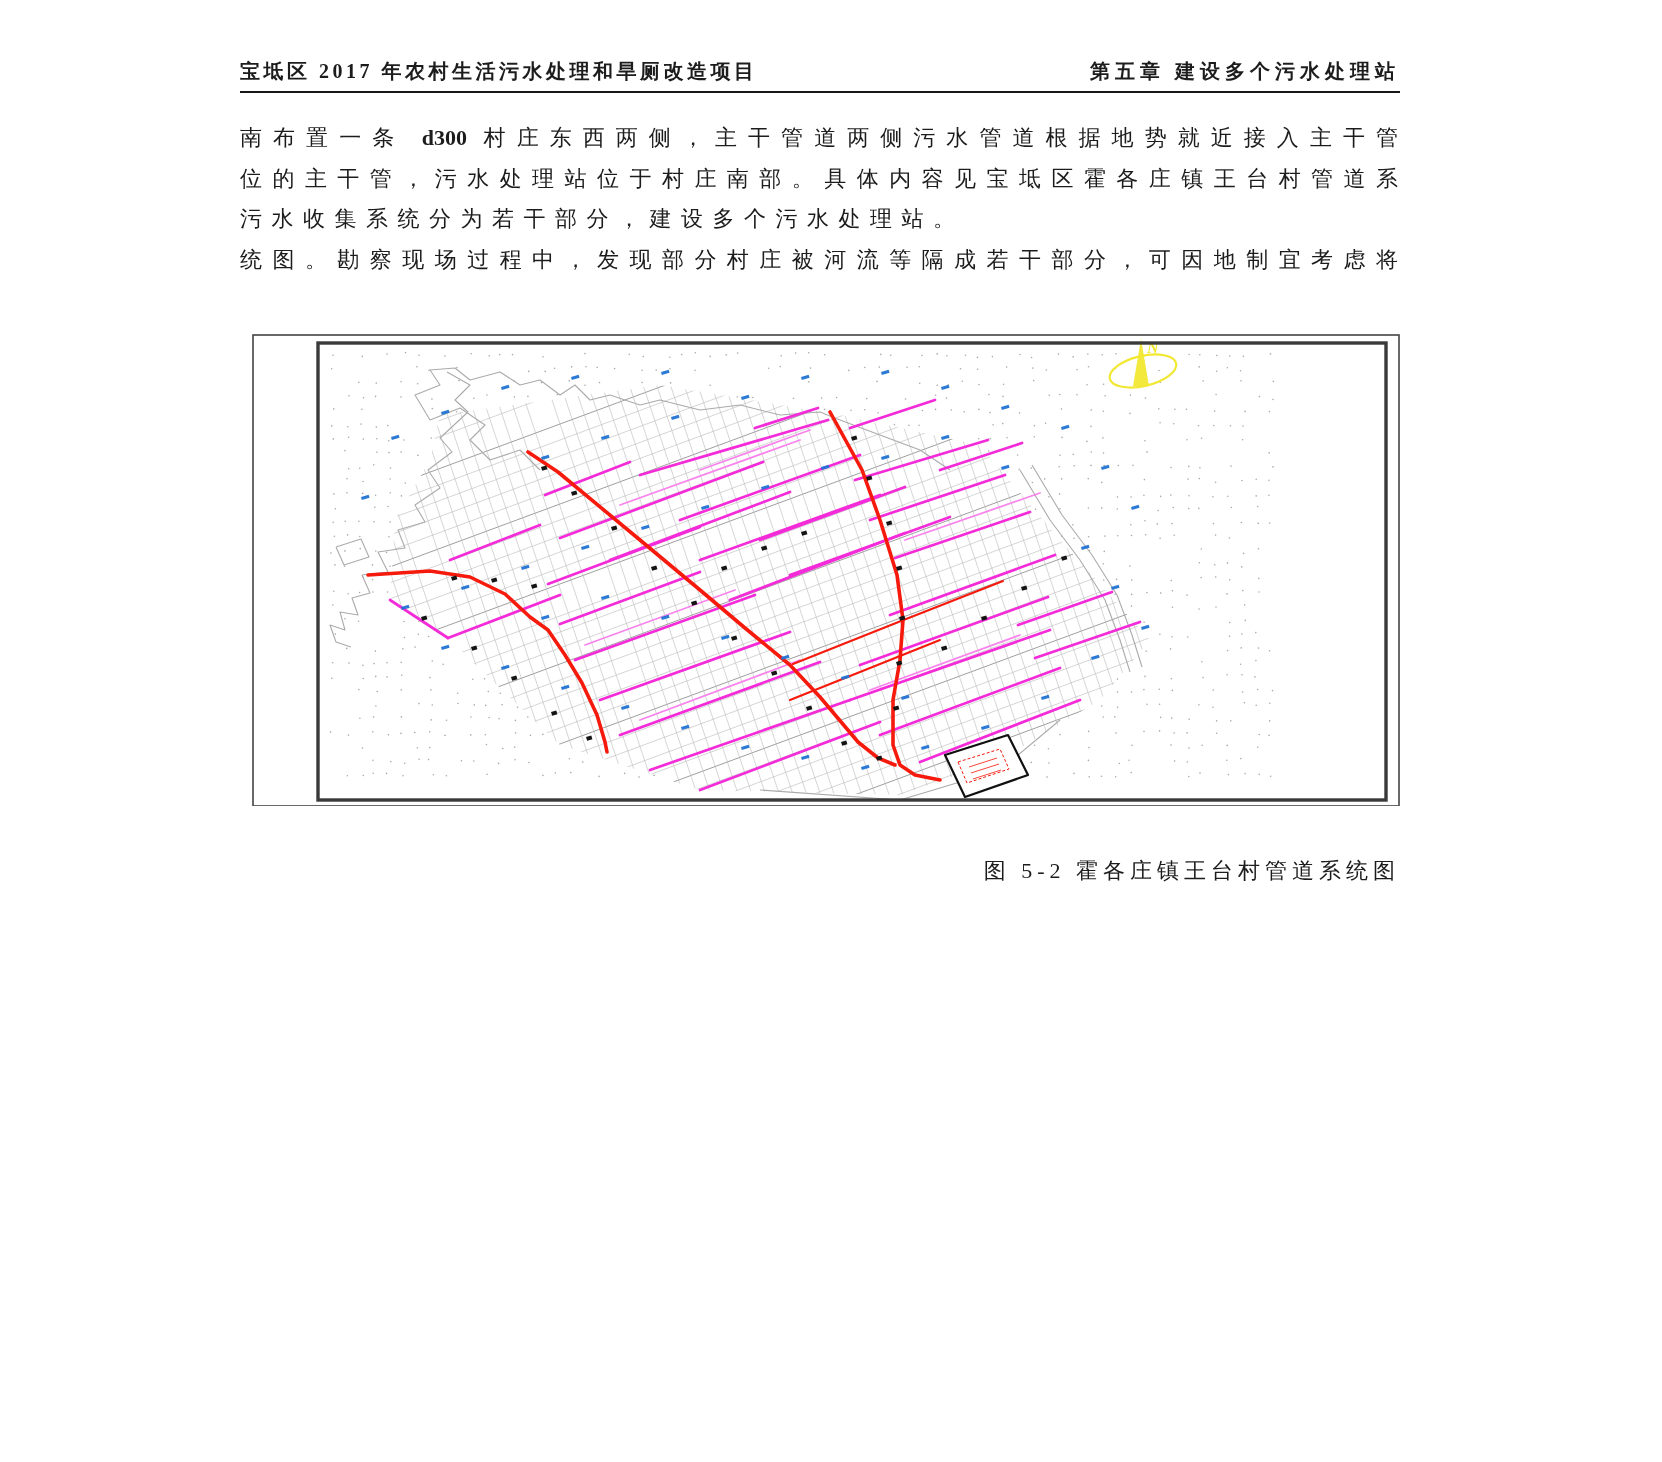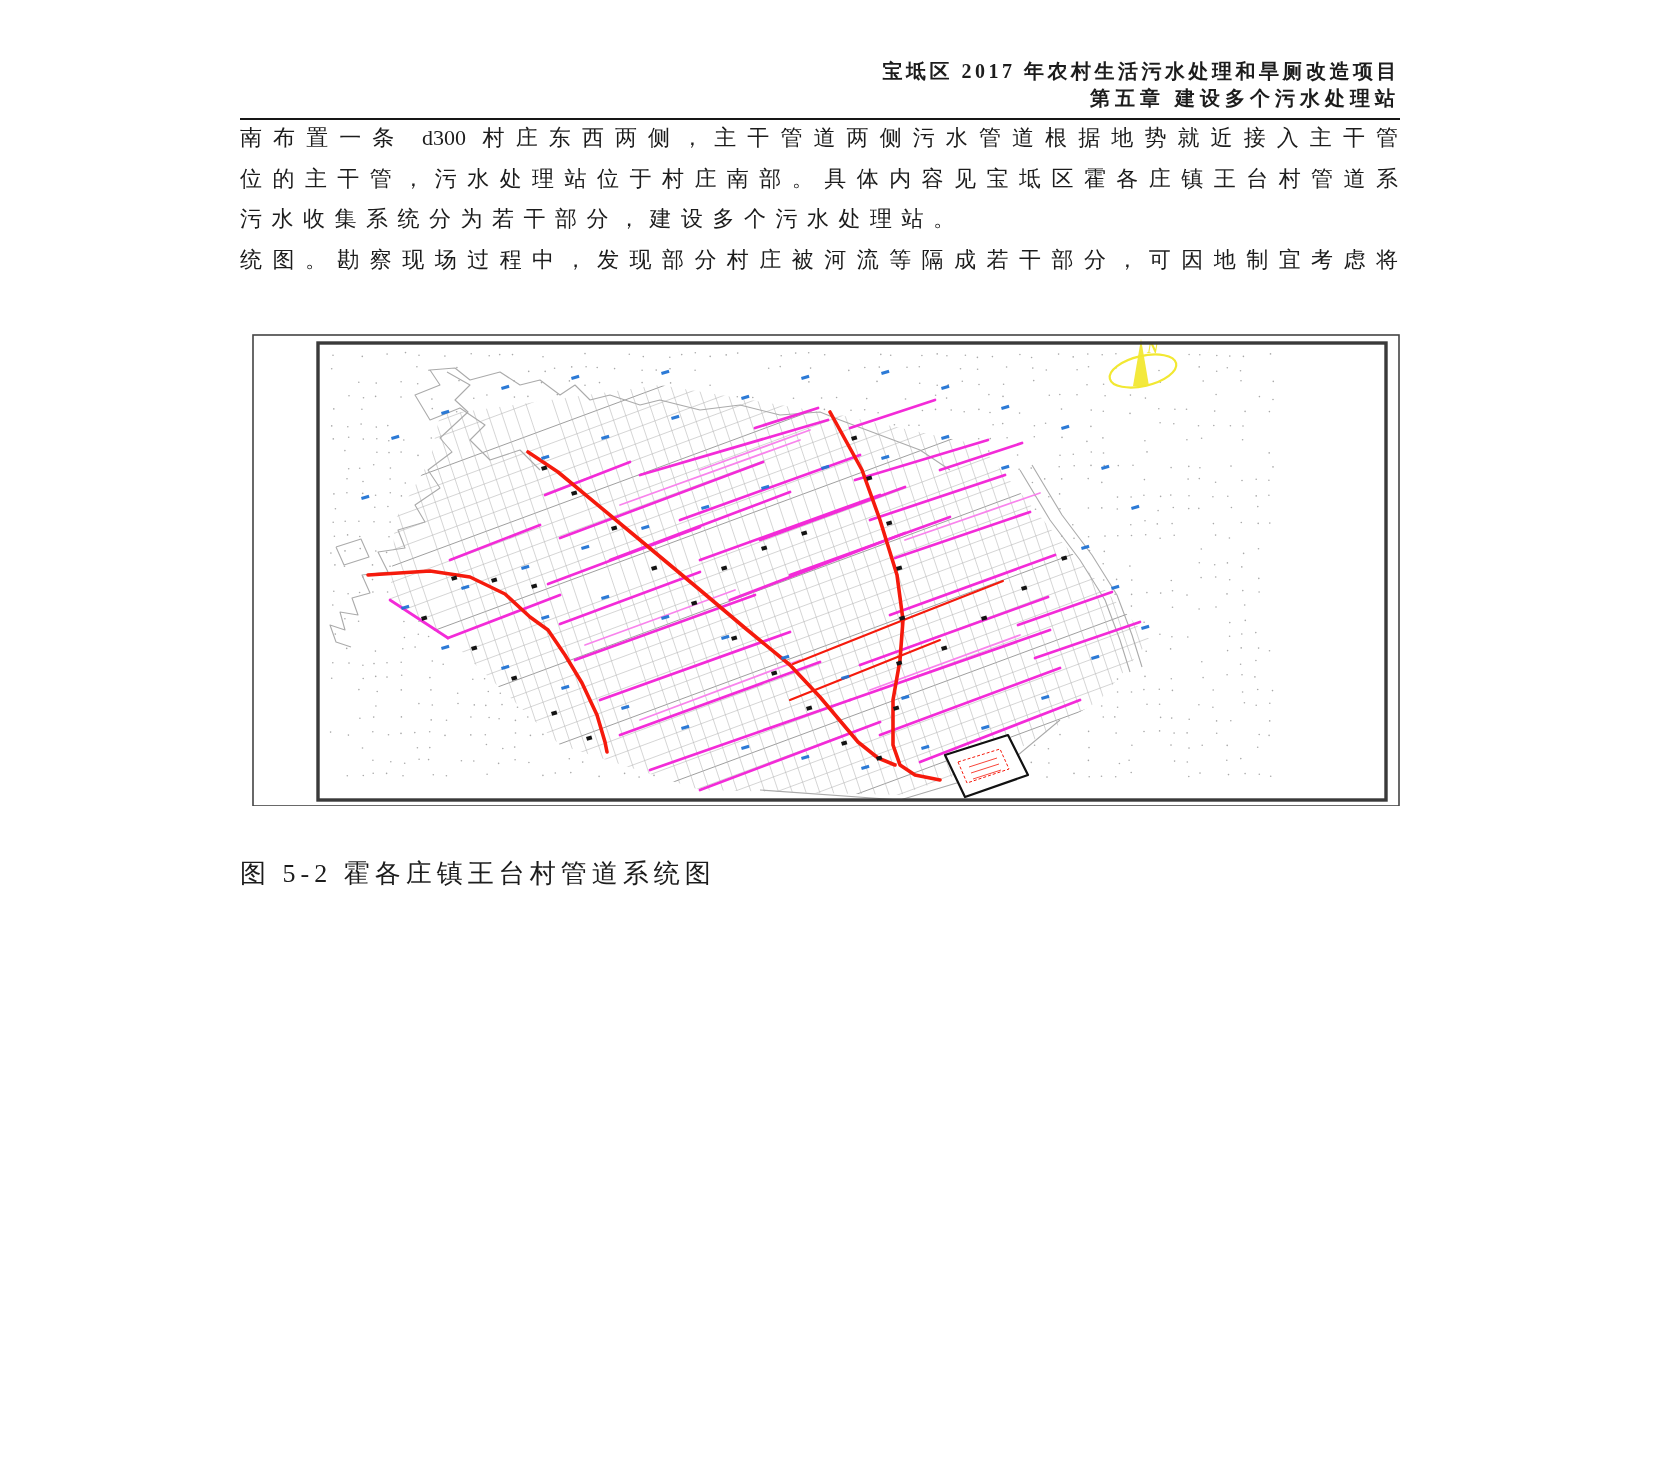--- a/index.html
+++ b/index.html
@@ -5,34 +5,34 @@
   html,body{margin:0;padding:0;background:#e8e8e8;}
   .page{
     position:relative;width:1662px;height:1462px;background:#ffffff;
     font-family:"Liberation Serif","DejaVu Serif",serif;color:#1c1c1c;overflow:hidden;
     margin:0 auto;
   }
   .header{
     position:absolute;left:240px;top:58px;width:1160px;
     display:flex;justify-content:space-between;align-items:flex-end;
     border-bottom:2.5px solid #171717;padding-bottom:6px;
-    font-weight:bold;font-size:20px;flex-direction:column;
+    font-weight:bold;font-size:20px;
   }
   .header .hl{letter-spacing:3.5px;}
   .header .hr{letter-spacing:5px;}
   .para{position:absolute;left:240px;top:118px;width:1158px;font-size:22px;line-height:40.5px;}
   .bline{height:40.5px;}
   .bline.just{text-align:justify;text-align-last:justify;}
   .bline.plain{letter-spacing:9.5px;}
-  .bline .b{font-weight:normal;}
+  .bline .b{font-weight:bold;}
   .figure{position:absolute;left:241px;top:317px;width:1160px;height:489px;}
   .figure svg{position:absolute;left:0;top:0;}
   .caption{
-    position:absolute;left:240px;top:856px;width:1160px;text-align:left;
-    font-size:26px;letter-spacing:5px;
+    position:absolute;left:240px;top:856px;width:1160px;text-align:right;
+    font-size:22px;letter-spacing:5px;
   }
 </style>
 </head>
 <body>
 
 <div class="page">
 
   <div class="header">
     <span class="hl">宝坻区 2017 年农村生活污水处理和旱厕改造项目</span>
     <span class="hr">第五章  建设多个污水处理站</span>

